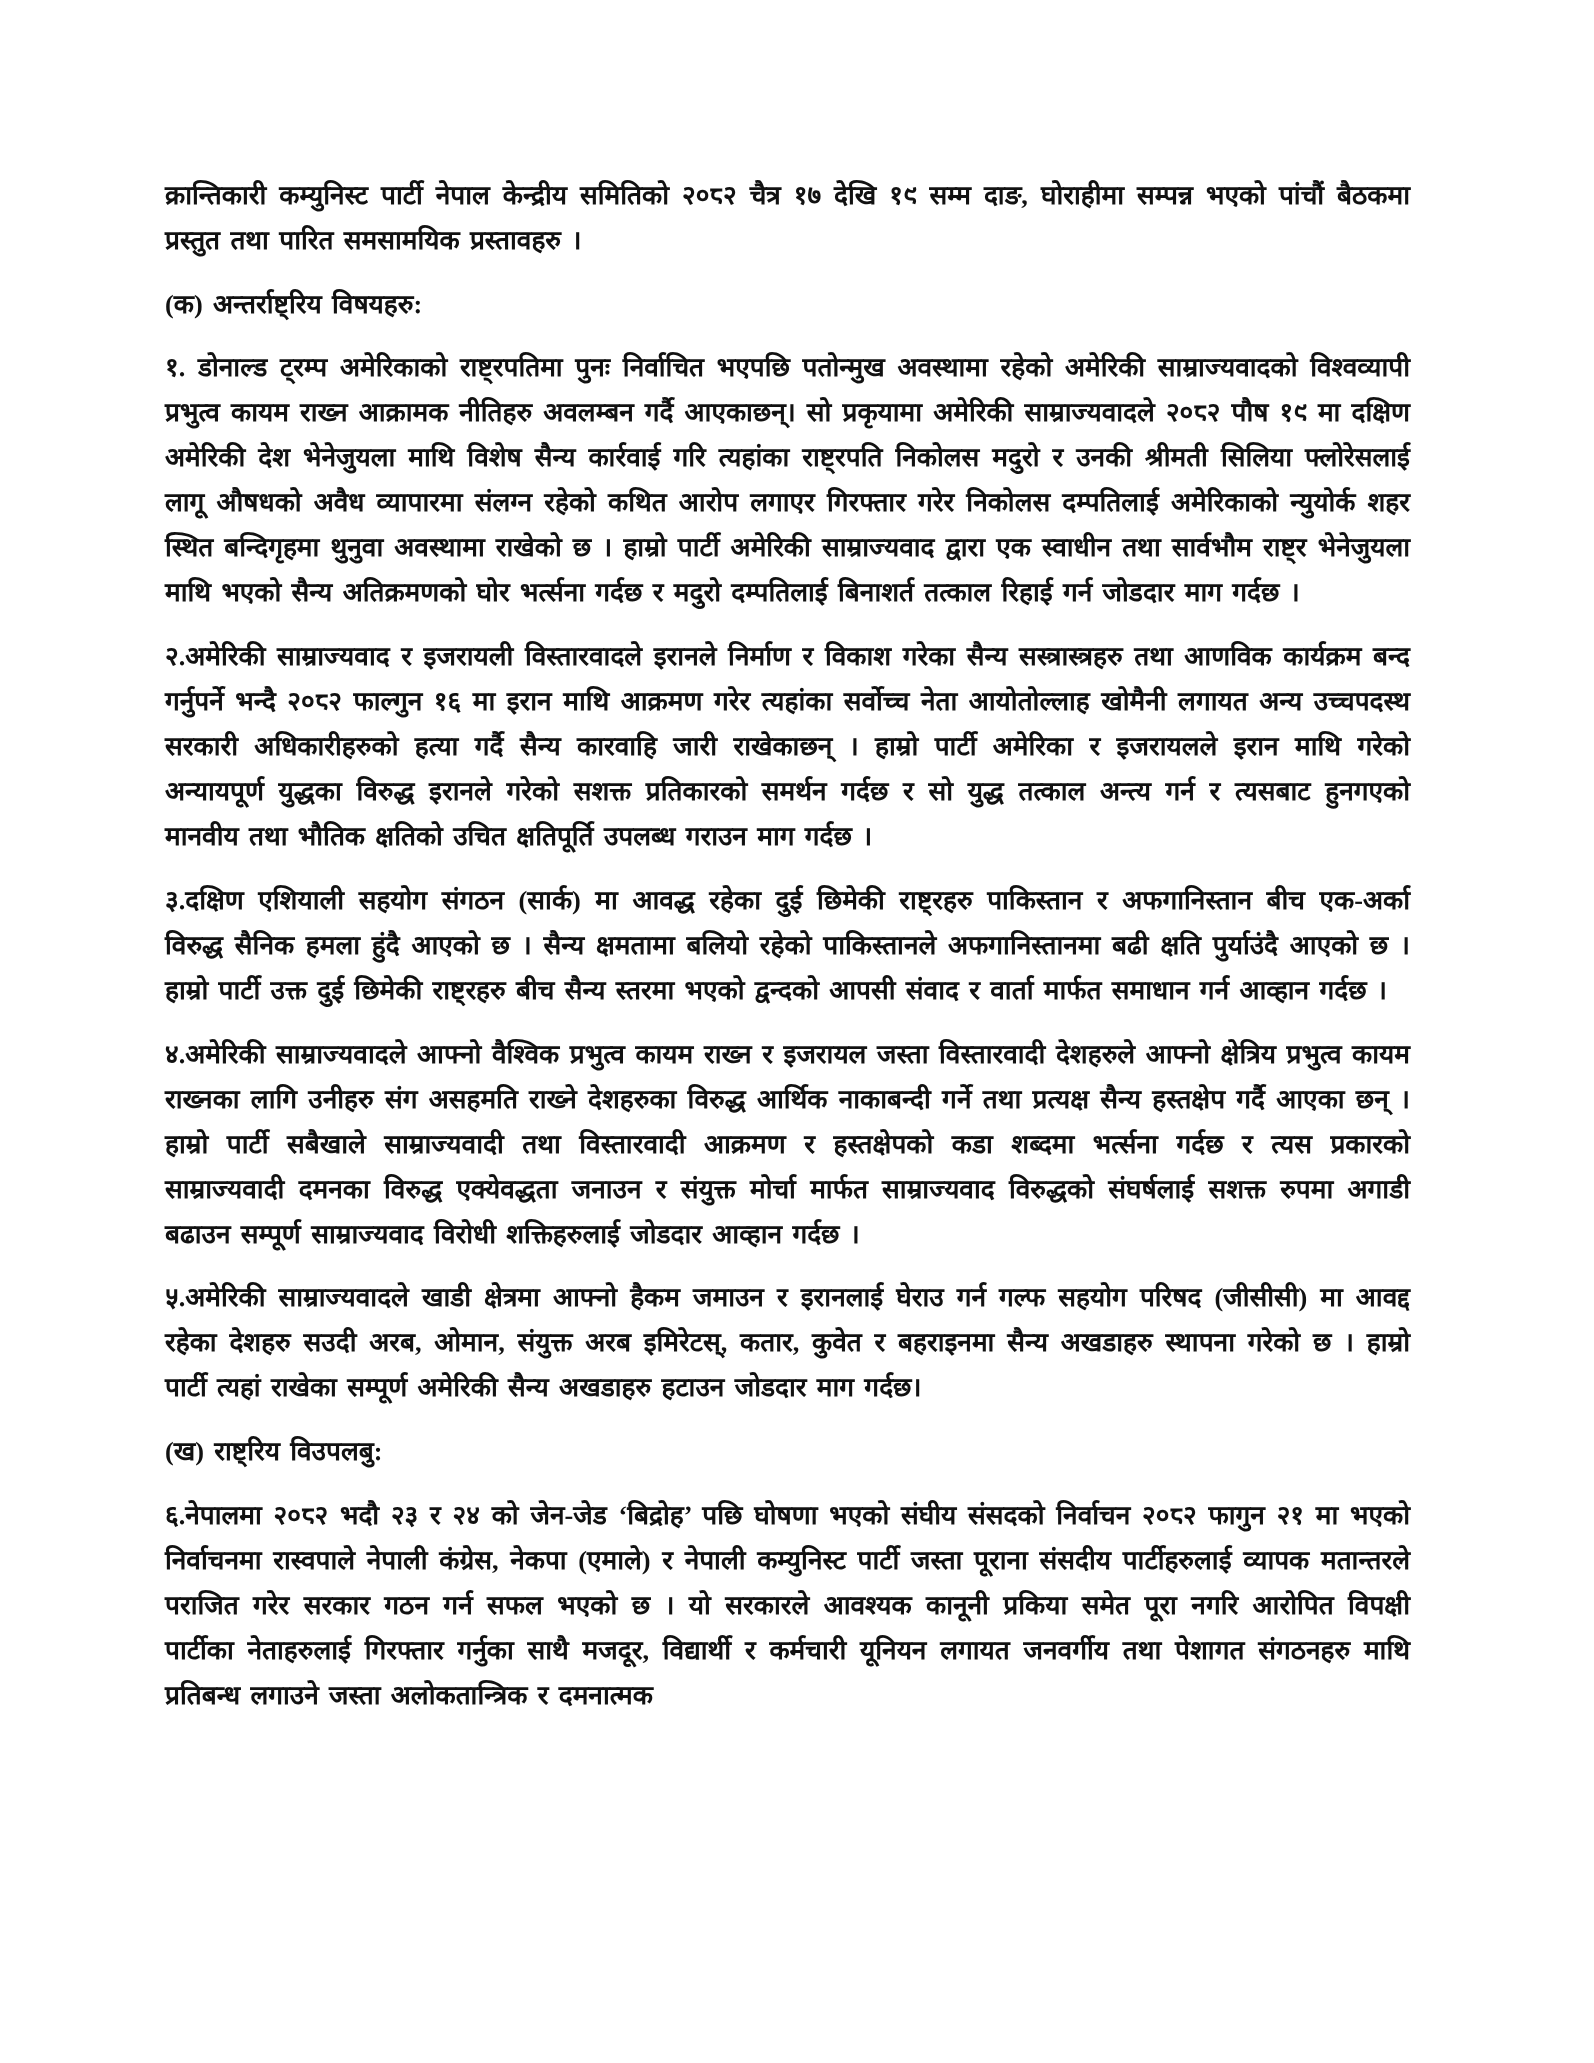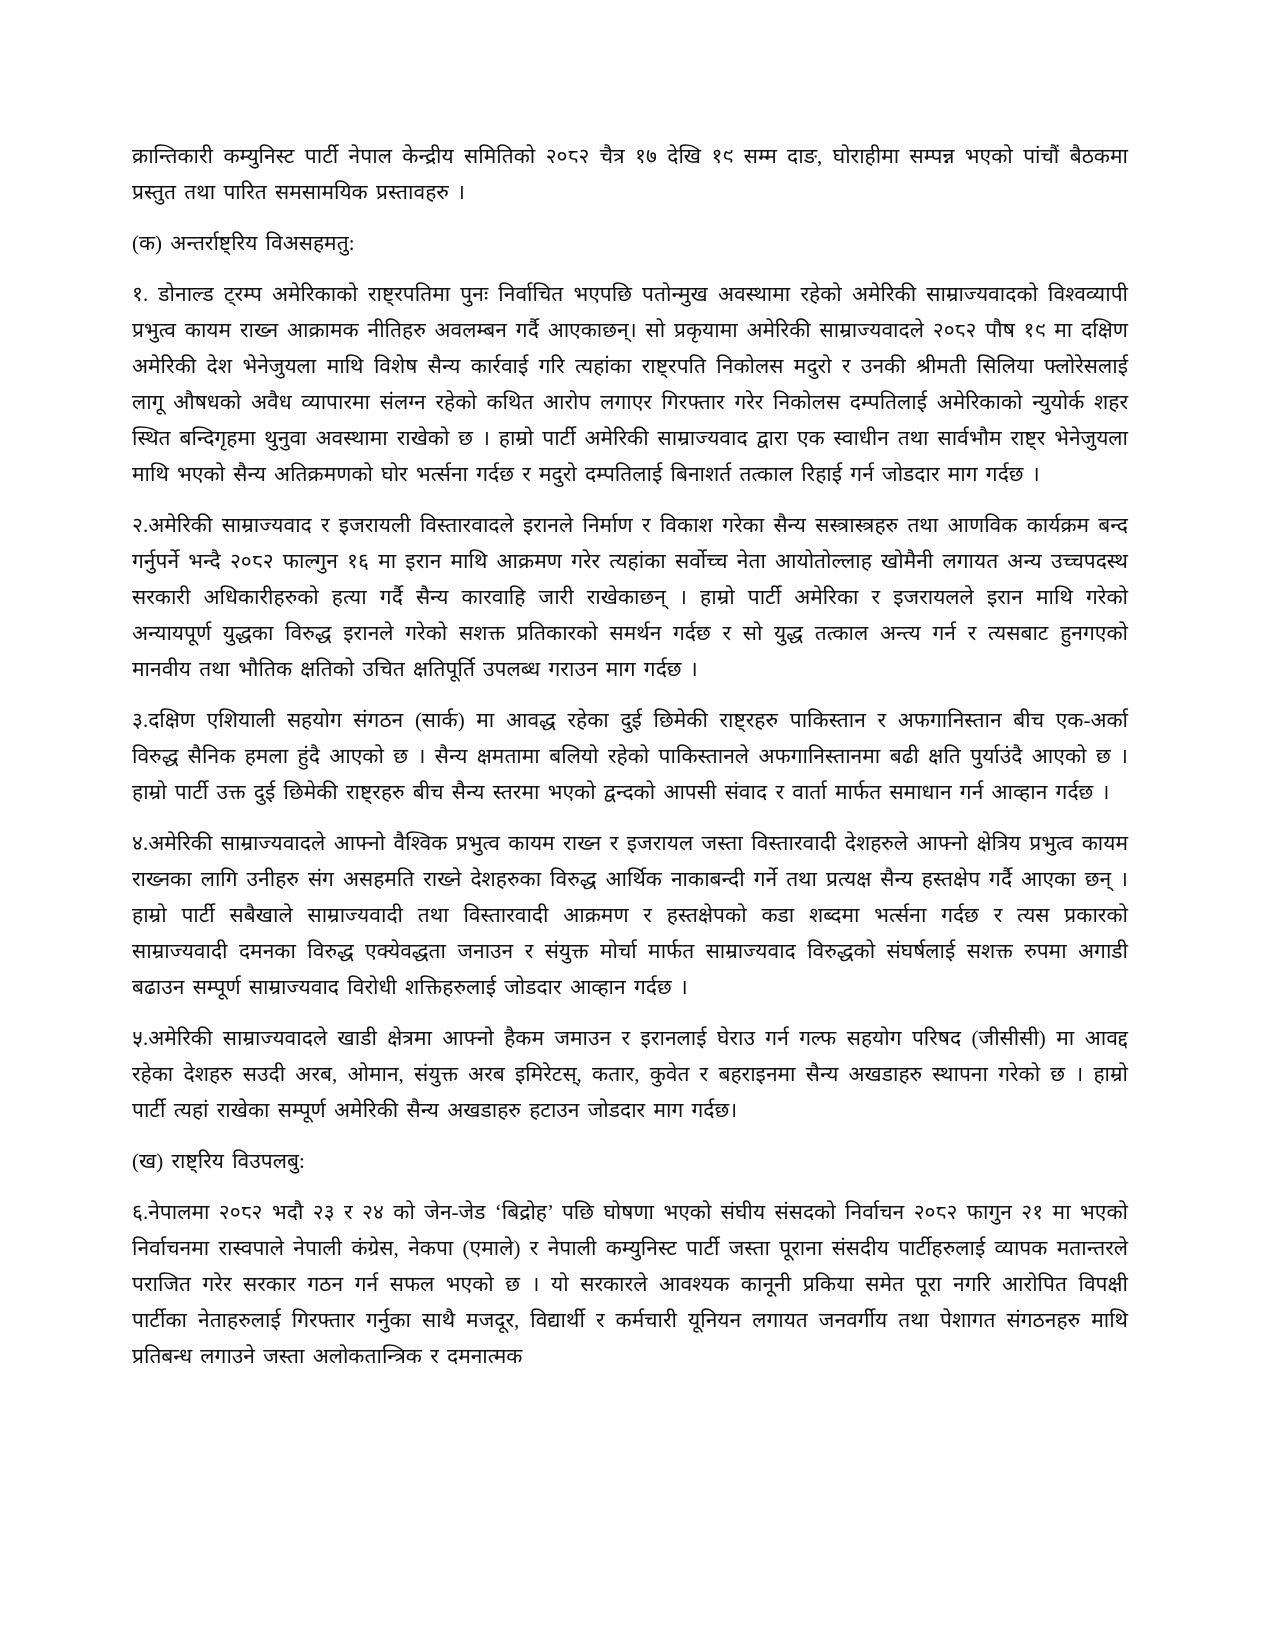--- a/index.html
+++ b/index.html
@@ -18,33 +18,34 @@
     font-family: "Liberation Serif", "DejaVu Sans", sans-serif;
     color: #111111;
   }
   .para {
     margin: 0 15px 15px 0;
     font-size: 21px;
     line-height: 36px;
     text-align: justify;
     word-spacing: 3px;
     color: #111111;
+    font-weight: bold;
   }
   .heading {
     text-align: left;
   }
 </style>
 </head>
 <body>
 
 <div class="page">
 
   <p class="para">क्रान्तिकारी कम्युनिस्ट पार्टी नेपाल केन्द्रीय समितिको २०८२ चैत्र १७ देखि १९ सम्म दाङ, घोराहीमा सम्पन्न भएको पांचौं बैठकमा प्रस्तुत तथा पारित समसामयिक प्रस्तावहरु ।</p>
 
-  <p class="para heading">(क) अन्तर्राष्ट्रिय विअसहमतु:</p>
+  <p class="para heading">(क) अन्तर्राष्ट्रिय विषयहरु:</p>
 
   <p class="para">१. डोनाल्ड ट्रम्प अमेरिकाको राष्ट्रपतिमा पुनः निर्वाचित भएपछि पतोन्मुख अवस्थामा रहेको अमेरिकी साम्राज्यवादको विश्वव्यापी प्रभुत्व कायम राख्न आक्रामक नीतिहरु अवलम्बन गर्दै आएकाछन्। सो प्रकृयामा अमेरिकी साम्राज्यवादले २०८२ पौष १९ मा दक्षिण अमेरिकी देश भेनेजुयला माथि विशेष सैन्य कार्रवाई गरि त्यहांका राष्ट्रपति निकोलस मदुरो र उनकी श्रीमती सिलिया फ्लोरेसलाई लागू औषधको अवैध व्यापारमा संलग्न रहेको कथित आरोप लगाएर गिरफ्तार गरेर निकोलस दम्पतिलाई अमेरिकाको न्युयोर्क शहर स्थित बन्दिगृहमा थुनुवा अवस्थामा राखेको छ । हाम्रो पार्टी अमेरिकी साम्राज्यवाद द्वारा एक स्वाधीन तथा सार्वभौम राष्ट्र भेनेजुयला माथि भएको सैन्य अतिक्रमणको घोर भर्त्सना गर्दछ र मदुरो दम्पतिलाई बिनाशर्त तत्काल रिहाई गर्न जोडदार माग गर्दछ ।</p>
 
   <p class="para">२.अमेरिकी साम्राज्यवाद र इजरायली विस्तारवादले इरानले निर्माण र विकाश गरेका सैन्य सस्त्रास्त्रहरु तथा आणविक कार्यक्रम बन्द गर्नुपर्ने भन्दै २०८२ फाल्गुन १६ मा इरान माथि आक्रमण गरेर त्यहांका सर्वोच्च नेता आयोतोल्लाह खोमैनी लगायत अन्य उच्चपदस्थ सरकारी अधिकारीहरुको हत्या गर्दै सैन्य कारवाहि जारी राखेकाछन् । हाम्रो पार्टी अमेरिका र इजरायलले इरान माथि गरेको अन्यायपूर्ण युद्धका विरुद्ध इरानले गरेको सशक्त प्रतिकारको समर्थन गर्दछ र सो युद्ध तत्काल अन्त्य गर्न र त्यसबाट हुनगएको मानवीय तथा भौतिक क्षतिको उचित क्षतिपूर्ति उपलब्ध गराउन माग गर्दछ ।</p>
 
   <p class="para">३.दक्षिण एशियाली सहयोग संगठन (सार्क) मा आवद्ध रहेका दुई छिमेकी राष्ट्रहरु पाकिस्तान र अफगानिस्तान बीच एक-अर्का विरुद्ध सैनिक हमला हुंदै आएको छ । सैन्य क्षमतामा बलियो रहेको पाकिस्तानले अफगानिस्तानमा बढी क्षति पुर्याउंदै आएको छ । हाम्रो पार्टी उक्त दुई छिमेकी राष्ट्रहरु बीच सैन्य स्तरमा भएको द्वन्दको आपसी संवाद र वार्ता मार्फत समाधान गर्न आव्हान गर्दछ ।</p>
 
   <p class="para">४.अमेरिकी साम्राज्यवादले आफ्नो वैश्विक प्रभुत्व कायम राख्न र इजरायल जस्ता विस्तारवादी देशहरुले आफ्नो क्षेत्रिय प्रभुत्व कायम राख्नका लागि उनीहरु संग असहमति राख्ने देशहरुका विरुद्ध आर्थिक नाकाबन्दी गर्ने तथा प्रत्यक्ष सैन्य हस्तक्षेप गर्दै आएका छन् । हाम्रो पार्टी सबैखाले साम्राज्यवादी तथा विस्तारवादी आक्रमण र हस्तक्षेपको कडा शब्दमा भर्त्सना गर्दछ र त्यस प्रकारको साम्राज्यवादी दमनका विरुद्ध एक्येवद्धता जनाउन र संयुक्त मोर्चा मार्फत साम्राज्यवाद विरुद्धको संघर्षलाई सशक्त रुपमा अगाडी बढाउन सम्पूर्ण साम्राज्यवाद विरोधी शक्तिहरुलाई जोडदार आव्हान गर्दछ ।</p>
 
   <p class="para">५.अमेरिकी साम्राज्यवादले खाडी क्षेत्रमा आफ्नो हैकम जमाउन र इरानलाई घेराउ गर्न गल्फ सहयोग परिषद (जीसीसी) मा आवद्द रहेका देशहरु सउदी अरब, ओमान, संयुक्त अरब इमिरेटस्, कतार, कुवेत र बहराइनमा सैन्य अखडाहरु स्थापना गरेको छ । हाम्रो पार्टी त्यहां राखेका सम्पूर्ण अमेरिकी सैन्य अखडाहरु हटाउन जोडदार माग गर्दछ।</p>

